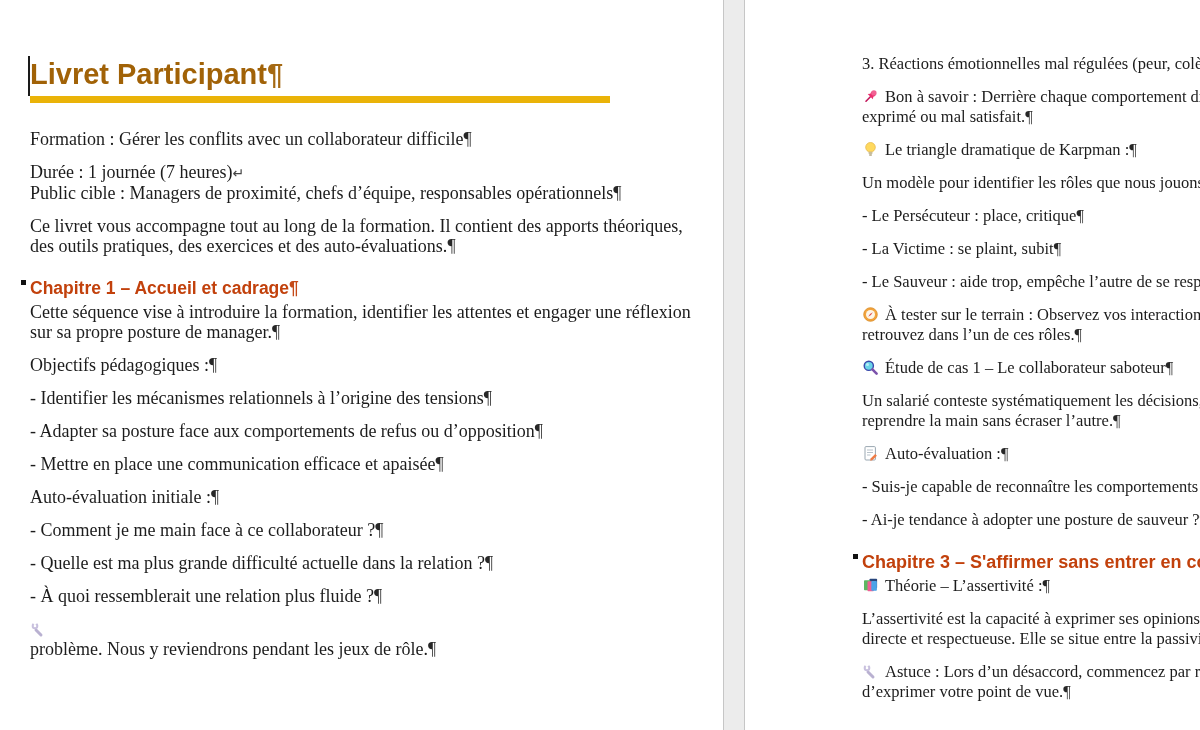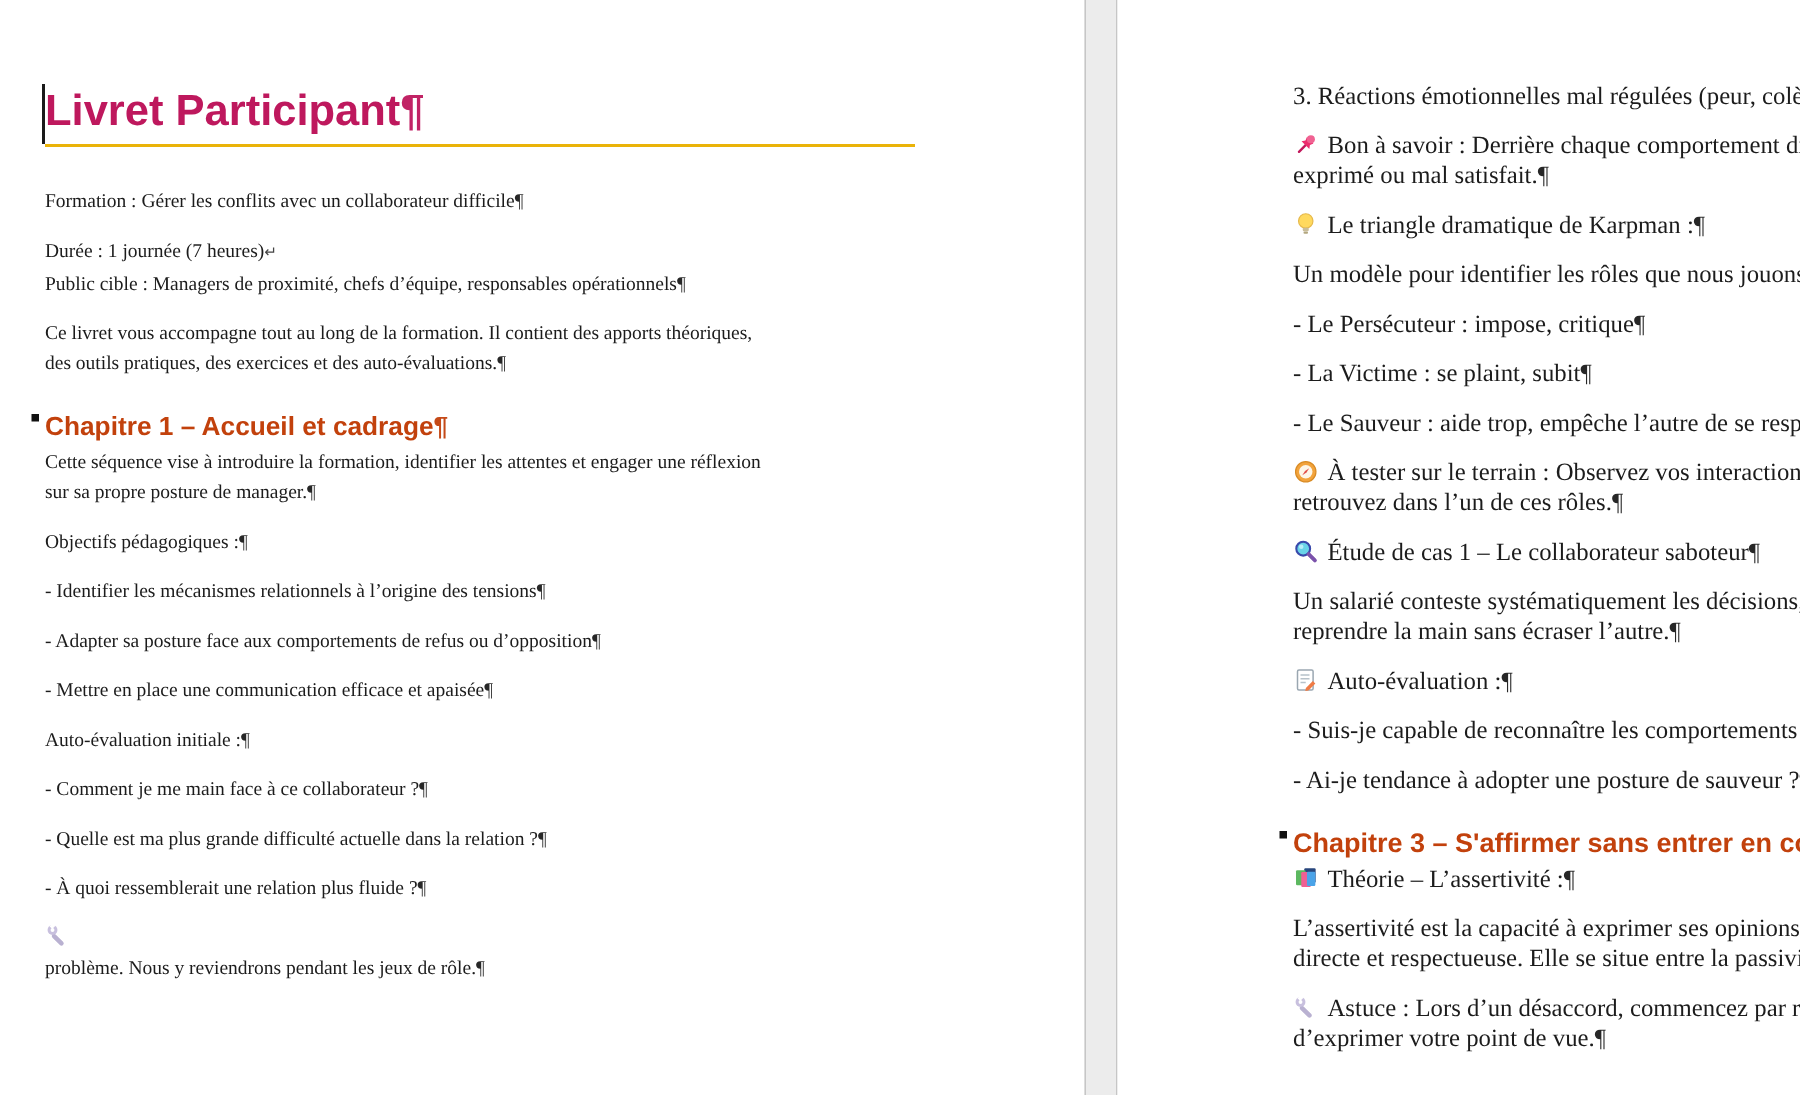--- a/index.html
+++ b/index.html
@@ -9,24 +9,24 @@
   .page-gap{position:absolute;left:723px;top:0;width:22px;height:730px;background:#ececec;
             border-left:1px solid #c6c6c6;border-right:1px solid #c6c6c6;box-sizing:border-box;}
   .page-surface{position:absolute;top:0;height:730px;background:#ffffff;}
   #pageL-surface{left:0;width:723px;}
   #pageR-surface{left:745px;width:455px;}
   .content{position:absolute;top:54px;}
   #contentL{left:30px;width:580px;}
   #contentR{left:862px;width:520px;}
   .block{margin:0 0 13px 0;}
   .block.title{font-family:"Liberation Sans",sans-serif;font-weight:600;font-size:29px;line-height:40px;
-               color:#be185d;border-bottom:2px solid #eab308;padding-bottom:2px;margin-bottom:26px;}
+               color:#a16207;border-bottom:7px solid #eab308;padding-bottom:2px;margin-bottom:26px;}
   .block.h1{font-family:"Liberation Sans",sans-serif;font-weight:bold;font-size:17.5px;line-height:24px;
             color:#c2410c;margin:20px 0 2px 0;position:relative;}
-  .block.body{font-size:13px;line-height:20px;}
+  .block.body{font-size:18px;line-height:20px;}
   #contentR .block.body{font-size:16.5px;}
   #contentR .block.h1{font-size:18px;}
   .block.lead{margin-top:2px;}
   .line{white-space:pre;}
   .sq{position:absolute;left:-9px;top:4px;width:5px;height:5px;background:#111;}
   .sqg{text-decoration-style:wavy;text-decoration-color:#e0442c;
        text-decoration-thickness:1px;text-underline-offset:3px;}
   .mark{opacity:0.95;}
   .lbmark{font-family:"DejaVu Sans",sans-serif;font-size:0.78em;color:#444;}
   .icon{display:inline-block;width:17px;height:17px;vertical-align:-3px;margin-right:6px;}
@@ -114,21 +114,21 @@
         <div class="line"><span class="icon"><svg viewBox="0 0 17 17">
               <circle cx="8.5" cy="6.3" r="4.8" fill="#ffd95e" stroke="#e6b94c" stroke-width="0.8"></circle>
               <rect x="6.5" y="10.8" width="4" height="2.3" rx="0.8" fill="#c9bd9a"></rect>
               <rect x="7" y="13.3" width="3" height="1.5" rx="0.7" fill="#b3a77f"></rect>
             </svg></span><span>Le triangle dramatique de </span><span class="sqg">Karpman</span><span> :</span><span class="mark">¶</span></div>
       </div>
       <div class="block body">
         <div class="line"><span>Un modèle pour identifier les rôles que nous jouons da</span></div>
       </div>
       <div class="block body">
-        <div class="line"><span>- Le Persécuteur : impose, critique</span><span class="mark">¶</span></div>
+        <div class="line"><span>- Le Persécuteur : place, critique</span><span class="mark">¶</span></div>
       </div>
       <div class="block body">
         <div class="line"><span>- La Victime : se plaint, subit</span><span class="mark">¶</span></div>
       </div>
       <div class="block body">
         <div class="line"><span>- Le Sauveur : aide trop, empêche l’autre de se respons</span></div>
       </div>
       <div class="block body lead">
         <div class="line"><span class="icon"><svg viewBox="0 0 17 17">
               <circle cx="8.5" cy="8.5" r="6.8" fill="#f2a33c" stroke="#d98b24" stroke-width="0.8"></circle>

